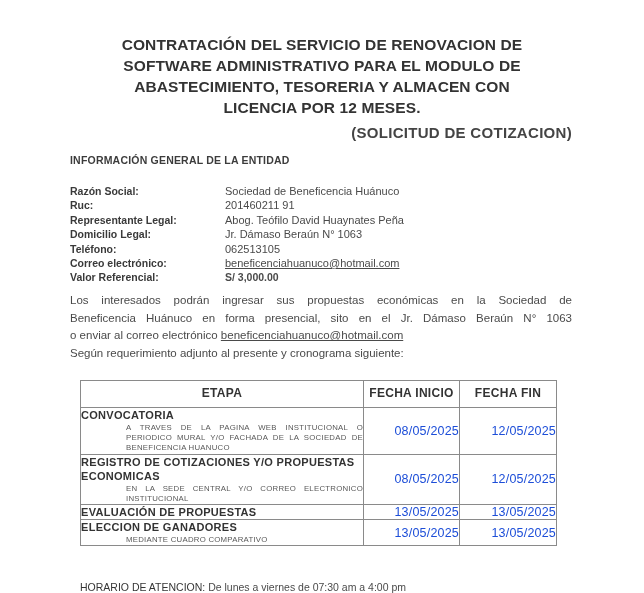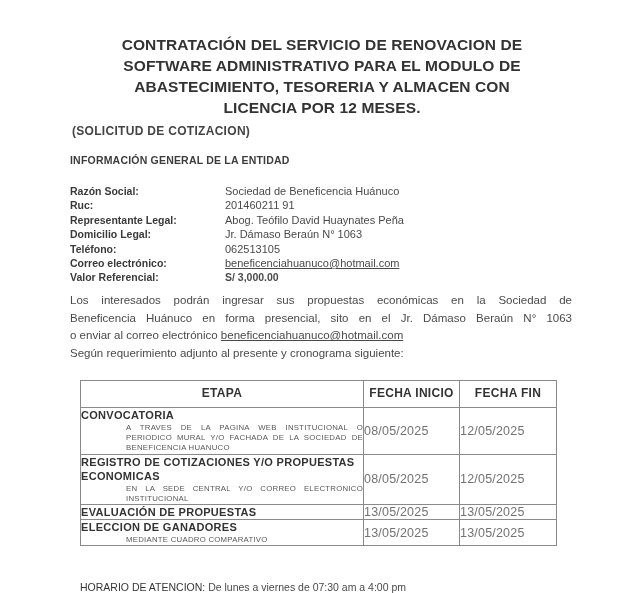--- a/index.html
+++ b/index.html
@@ -36,22 +36,22 @@
     letter-spacing: 0.1px;
     line-height: 21px;
     color: #333333;
     white-space: nowrap;
   }
   .subtitle {
     position: absolute;
     left: 72px;
     top: 124px;
     width: 500px;
-    text-align: left;
-    font-size: 12px;
+    text-align: right;
+    font-size: 15px;
     font-weight: bold;
     letter-spacing: 0.3px;
     color: #444444;
   }
 
   
   .section-heading {
     position: absolute;
     left: 70px;
     top: 154px;
@@ -154,23 +154,23 @@
   .etapa-desc {
     font-size: 7.8px;
     letter-spacing: 0.25px;
     color: #585858;
     line-height: 10.2px;
     text-align: justify;
     margin-top: 1px;
     margin-left: 45px;
   }
   .cell-date {
-    text-align: left;
+    text-align: right;
     font-size: 12.5px;
-    color: #737373;
+    color: #1d4ed8;
     letter-spacing: 0.2px;
   }
 
   
   .footer-note {
     position: absolute;
     left: 80px;
     top: 581px;
     font-size: 10.5px;
     color: #4a4a4a;

